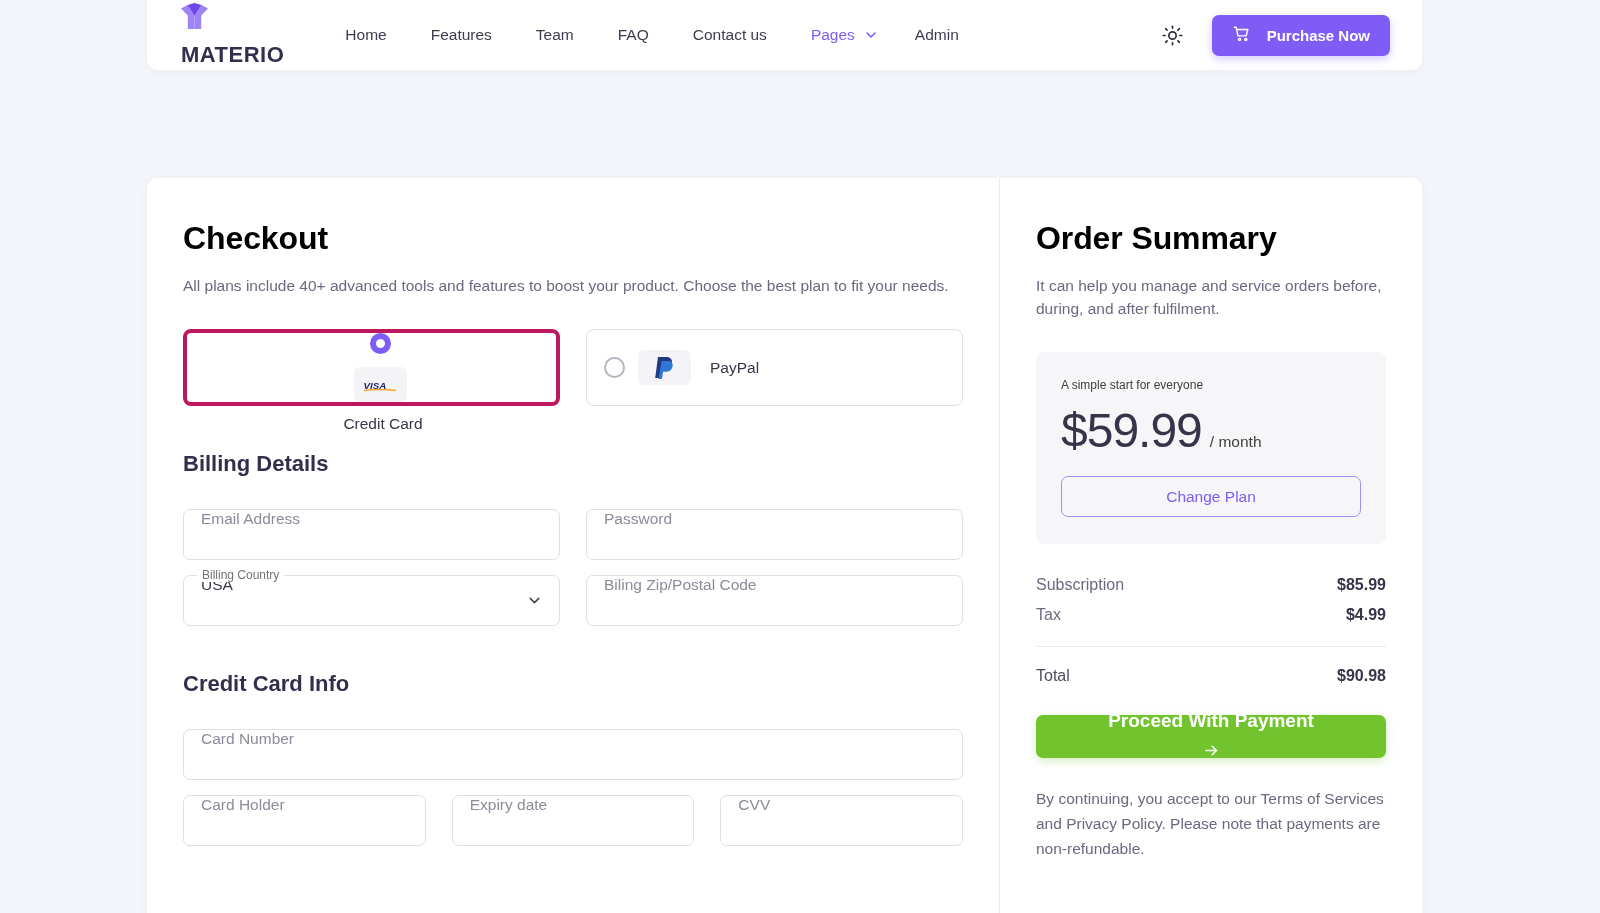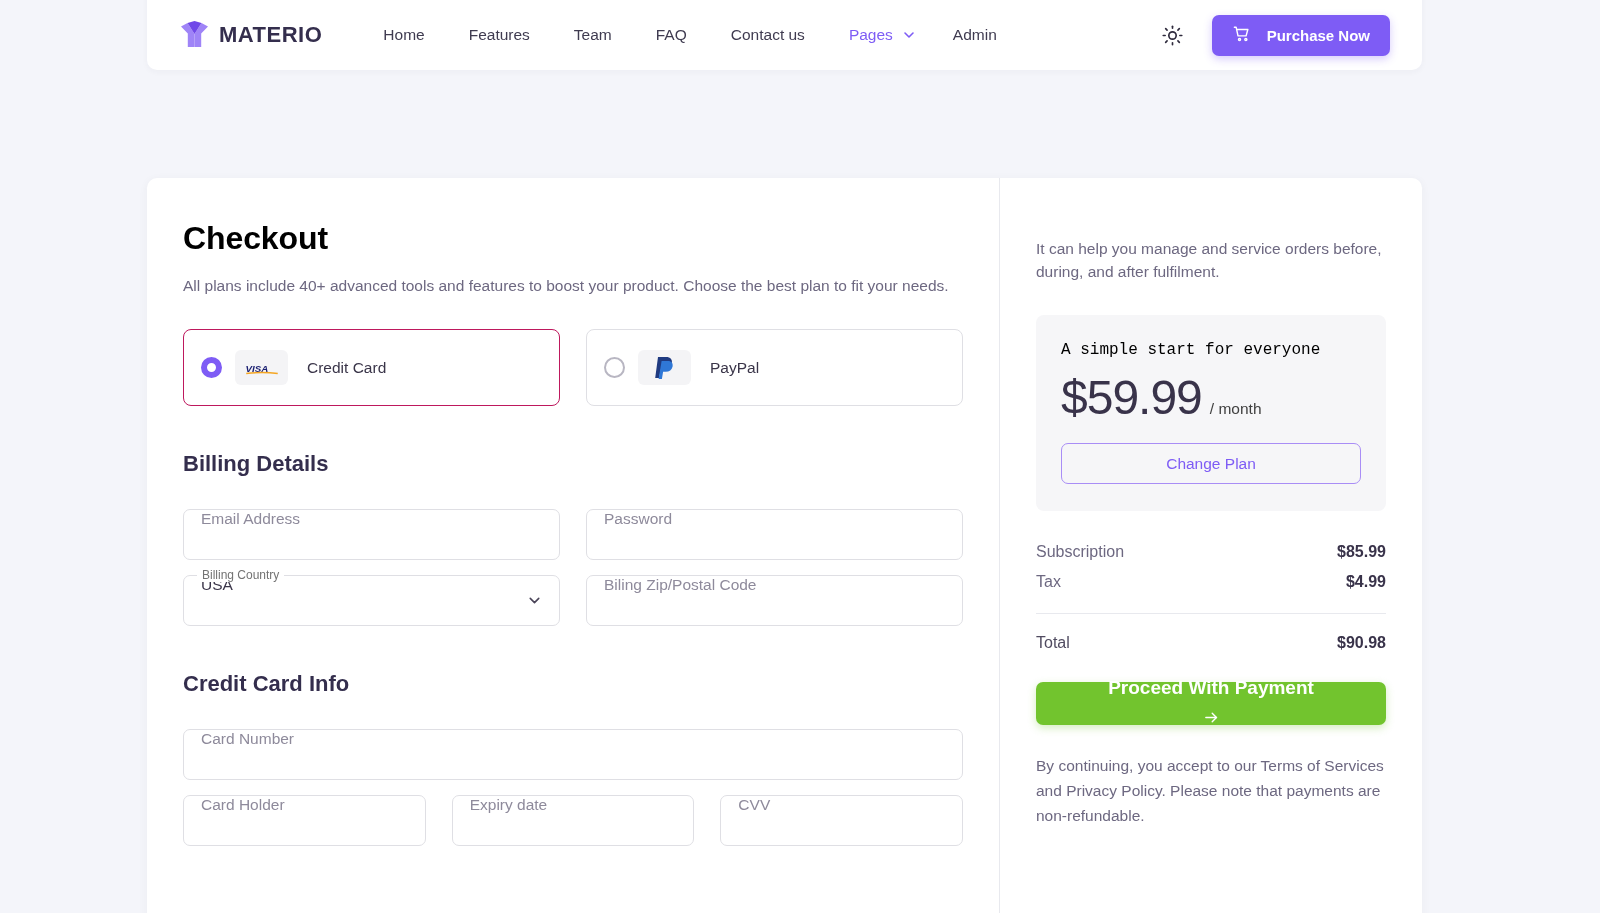--- a/index.html
+++ b/index.html
@@ -31,23 +31,23 @@
     box-shadow: 0 2px 6px rgba(58,53,65,0.04);
   }
   .nav-inner {
     display: flex;
     align-items: center;
     width: 100%;
     height: 70px;
   }
   .brand {
     display: flex;
-    align-items: center;
     gap: 11px;
     margin-right: 39px;
+    flex-direction: column;
   }
   .brand-mark { width: 27px; height: 28px; display: block; }
   .brand-text {
     font-size: 22px;
     font-weight: bold;
     letter-spacing: 0.5px;
     color: #342e4d;
   }
   .nav-links {
     display: flex;
@@ -145,21 +145,21 @@
     height: 77px;
     border: 1px solid #dfdfe4;
     border-radius: 8px;
     display: flex;
     align-items: center;
     padding-left: 17px;
     gap: 13px;
     cursor: pointer;
     background: #fff;
   }
-  .pay-card.selected { border: 1px solid #be185d; }
+  .pay-card.selected { border: 4px solid #be185d; flex-direction: column; }
   .radio {
     width: 21px; height: 21px;
     border-radius: 50%;
     border: 2px solid #b8b6c2;
     flex: 0 0 auto;
     display: flex;
     align-items: center;
     justify-content: center;
   }
   .radio.on {
@@ -238,23 +238,22 @@
   }
 
   
   .plan-box {
     margin-top: 32px;
     background: #f6f6f8;
     border-radius: 8px;
     padding: 26px 25px 27px 25px;
   }
   .plan-name {
-    font-size: 16px;
-    color: #000000;
-    font-family: Liberation Mono, monospace;
+    font-size: 12px;
+    color: #404040;
   }
   .price-row {
     display: flex;
     align-items: baseline;
     margin-top: 11px;
   }
   .price-amount {
     font-size: 48px;
     font-weight: normal;
     color: #39334a;
@@ -449,20 +448,21 @@
       <div class="field w-third">
         <span class="ph">Expiry date</span>
       </div>
       <div class="field w-third">
         <span class="ph">CVV</span>
       </div>
     </div>
   </div>
 
   <div class="summary-col">
+    <h2 class="section-title">Order Summary</h2>
     <p class="section-sub">It can help you manage and service orders before, during, and after fulfilment.</p>
 
     <div class="plan-box">
       <div class="plan-name">A simple start for everyone</div>
       <div class="price-row">
         <span class="price-amount">$59.99</span>
         <span class="price-period">/ month</span>
       </div>
       <button class="change-plan-btn">Change Plan</button>
     </div>

